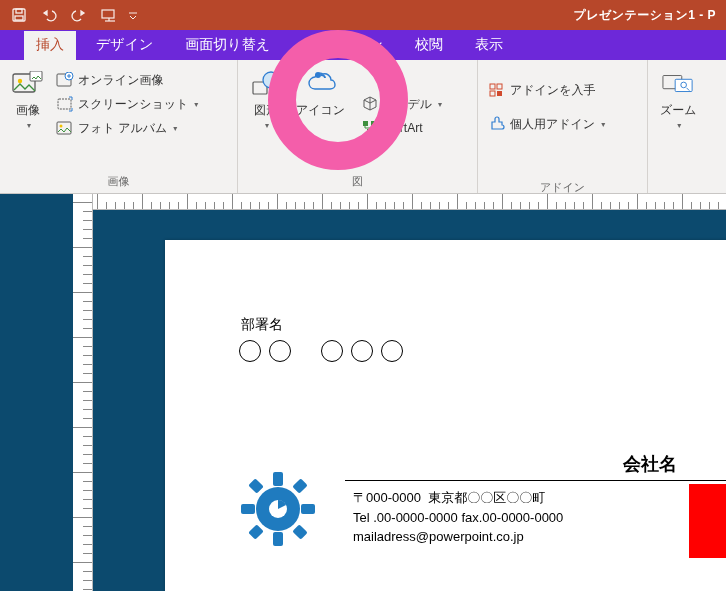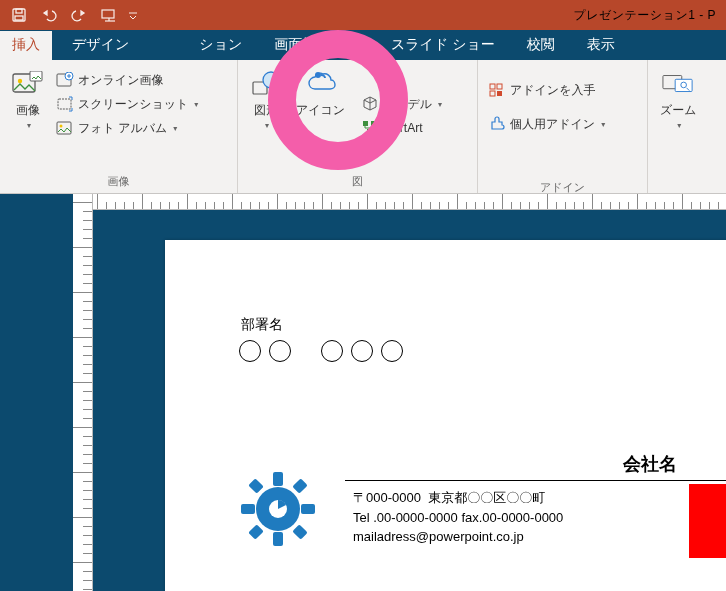--- a/index.html
+++ b/index.html
@@ -3,24 +3,24 @@
 <meta charset="utf-8">
 <style>
   * { margin: 0; padding: 0; box-sizing: border-box; font-family: "Yu Gothic UI", "Meiryo", sans-serif; }
   body { width: 726px; height: 591px; background: #e6e6e6; overflow: hidden; }
 
   
   .title-bar { background: #b7472a; height: 30px; display: flex; align-items: center; padding: 0 6px; color: #fff; }
   .qat { display: flex; gap: 4px; align-items: center; }
   .qat .q-btn { width: 26px; height: 24px; display: flex; align-items: center; justify-content: center; opacity: .9; }
   .qat svg { stroke: #fff; }
-  .title-text { flex: 1; text-align: right; font-size: 12px; color: #000000; padding-right: 4px; letter-spacing: .5px; white-space: nowrap; overflow: hidden; }
-
-  
-  .tabs { background: #0c4a6e; height: 30px; display: flex; align-items: flex-end; padding-left: 0; gap: 8px; }
+  .title-text { flex: 1; text-align: right; font-size: 12px; color: #ffffff; padding-right: 4px; letter-spacing: .5px; white-space: nowrap; overflow: hidden; font-weight: bold; }
+
+  
+  .tabs { background: #6d28d9; height: 30px; display: flex; align-items: flex-end; padding-left: 24px; gap: 8px; }
   .tab { color: #fff; font-size: 14px; padding: 5px 12px 6px; cursor: pointer; }
   .tab.active { background: #f3f2f1; color: #b7472a; font-weight: 500; }
   
   
   .ribbon { background: #f3f2f1; height: 134px; display: flex; border-bottom: 1px solid #c8c6c4; position: relative; }
   .group { border-right: 1px solid #d5d2cf; display: flex; flex-direction: column; }
   .group-body { flex: 1; display: flex; align-items: flex-start; padding: 6px 6px 0; gap: 2px; }
   .group-label { font-size: 11px; color: #666; text-align: center; padding: 2px 0 4px; }
 
   .big-btn { display: flex; flex-direction: column; align-items: center; justify-content: flex-start; padding: 2px 6px; font-size: 12px; color: #333; gap: 2px; cursor: pointer; min-width: 44px; }
@@ -91,23 +91,22 @@
           <path d="M1 3h8M2 6l3 3 3-3" stroke="#fff" stroke-width="1" fill="none"></path>
         </svg>
     </div>
   </div>
   <div class="title-text">プレゼンテーション1 - P</div>
 </div>
 
 <div class="tabs">
   <div class="tab active">挿入</div>
   <div class="tab">デザイン</div>
+  <div class="tab">画面切り替え</div>
   <div class="tab" style="padding-left:50px;">ション</div>
-  <div class="tab">画面切り替え</div>
-  <div class="tab">スライド ショー</div>
   <div class="tab">校閲</div>
   <div class="tab">表示</div>
 </div>
 
 <div class="ribbon">
 
   <div class="group" style="width:238px;">
     <div class="group-body">
       <div class="big-btn">
         <span class="ico">

